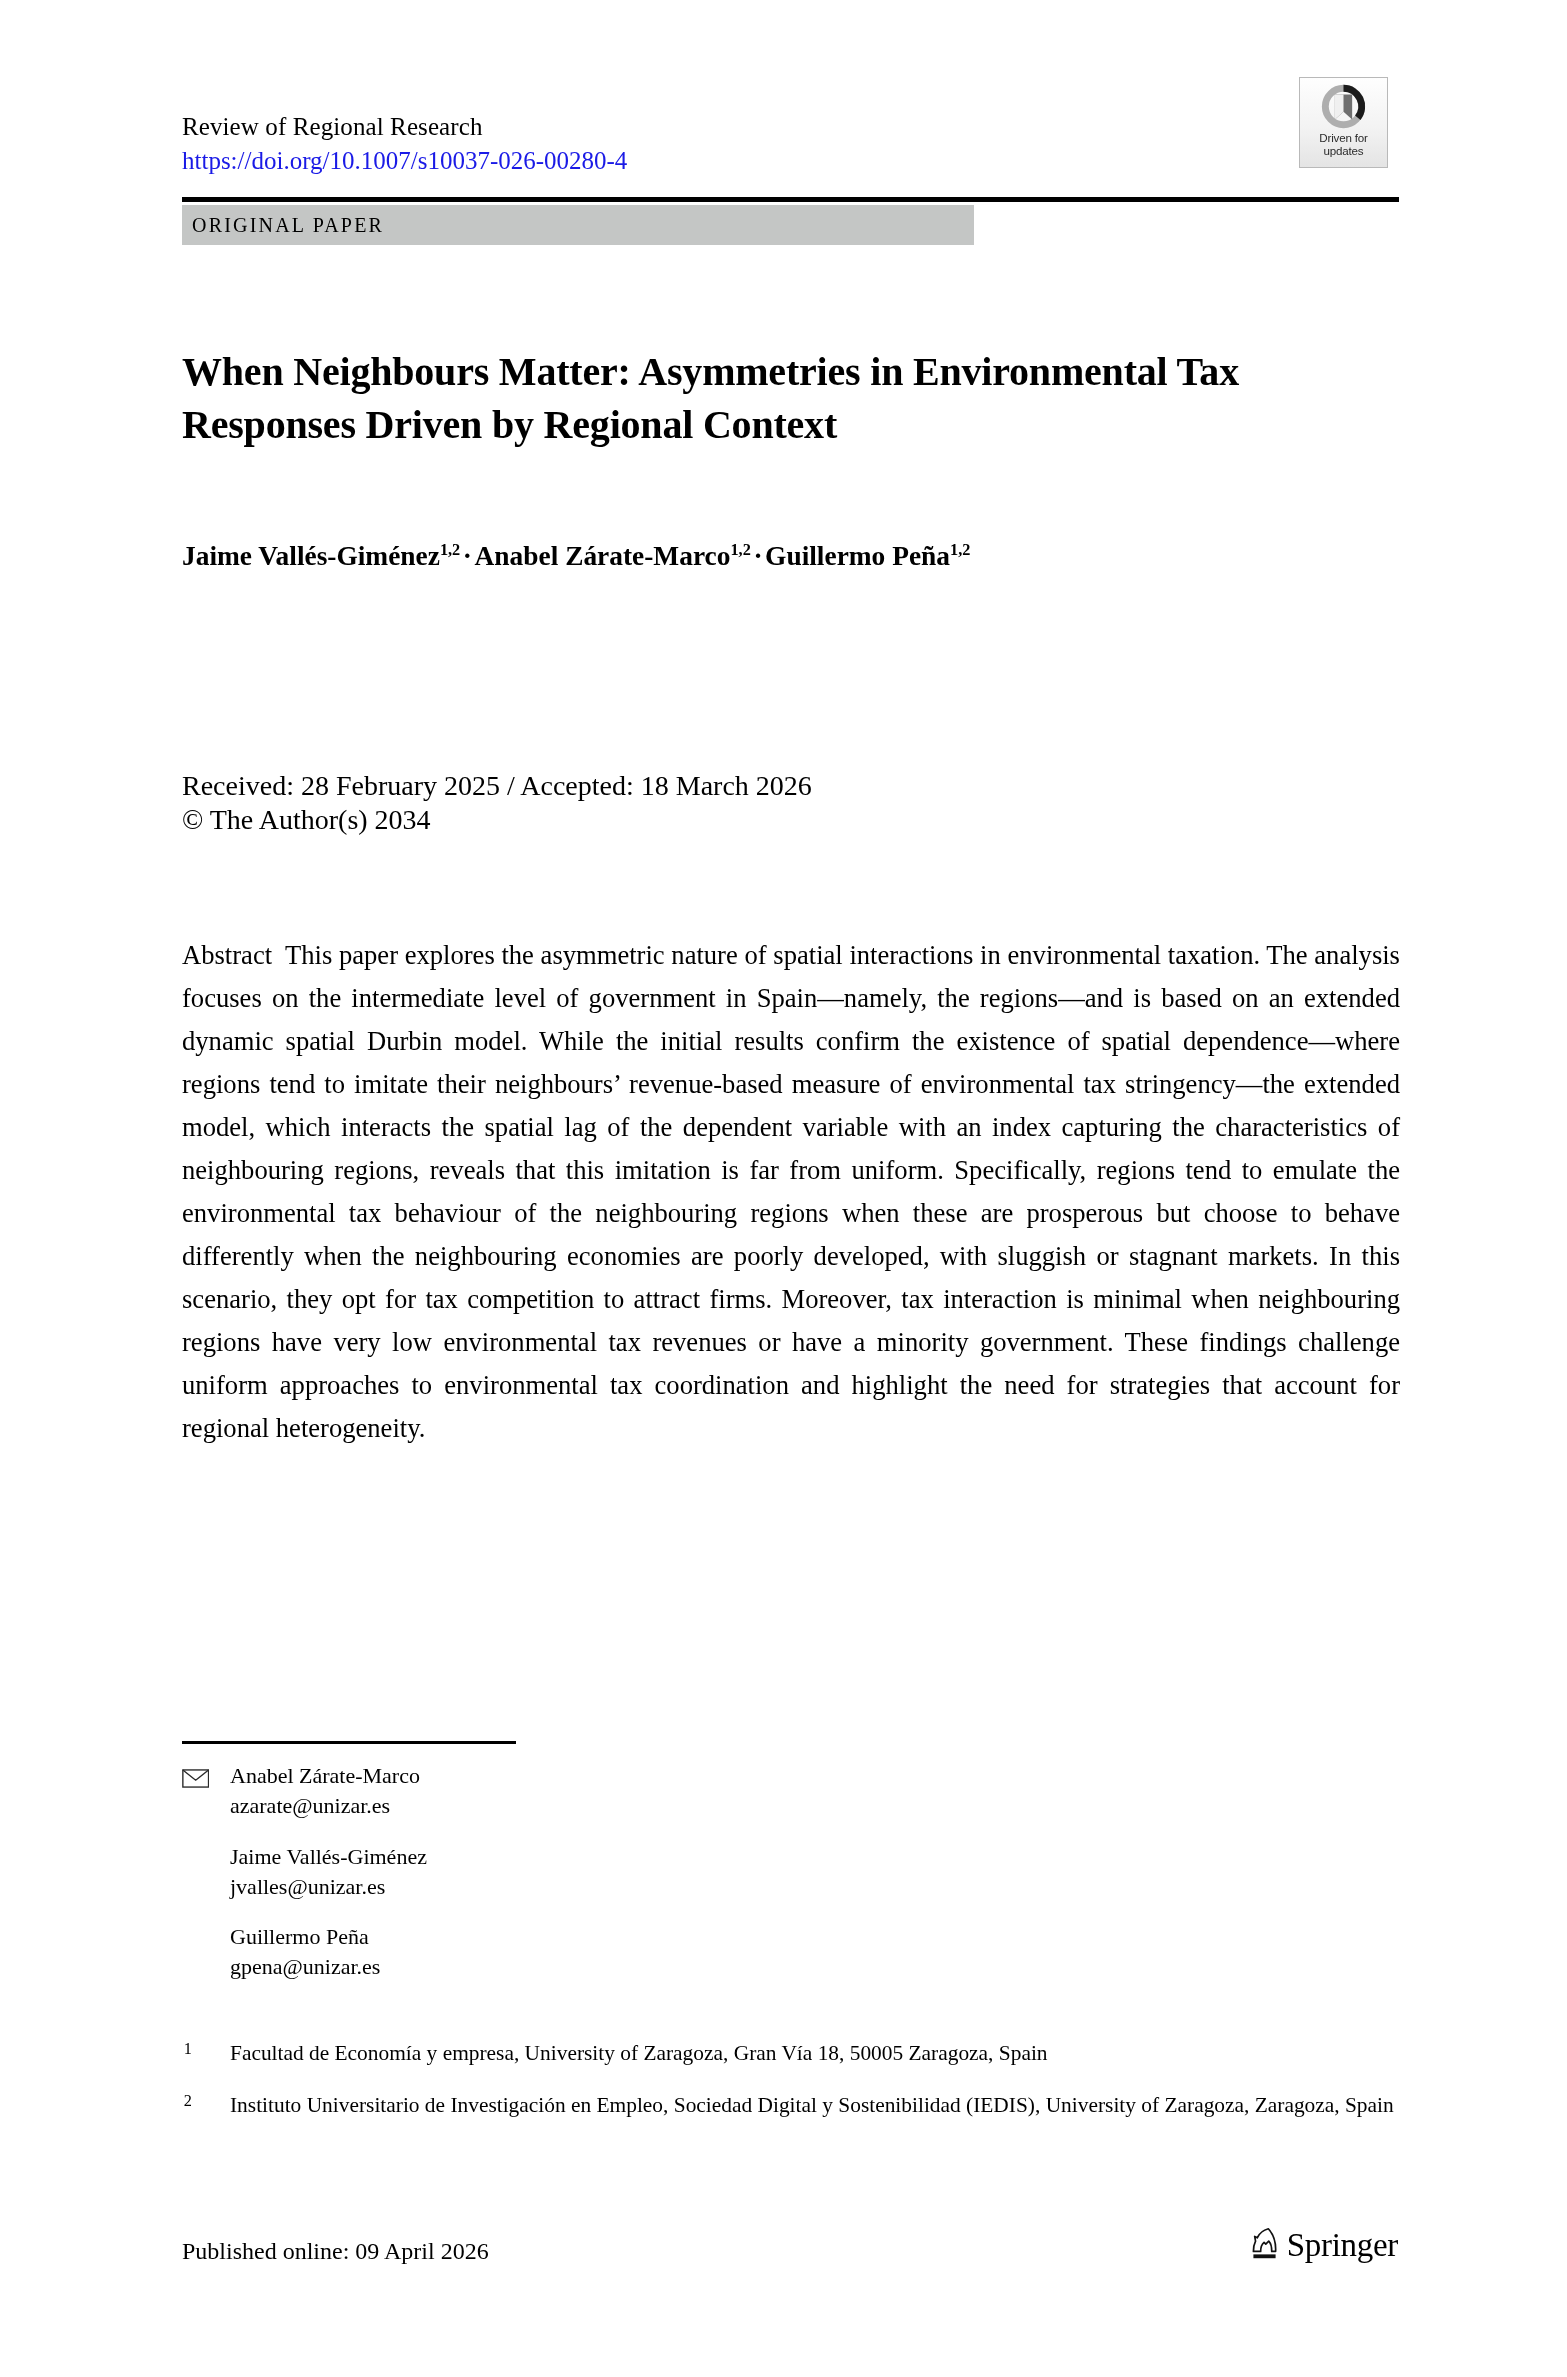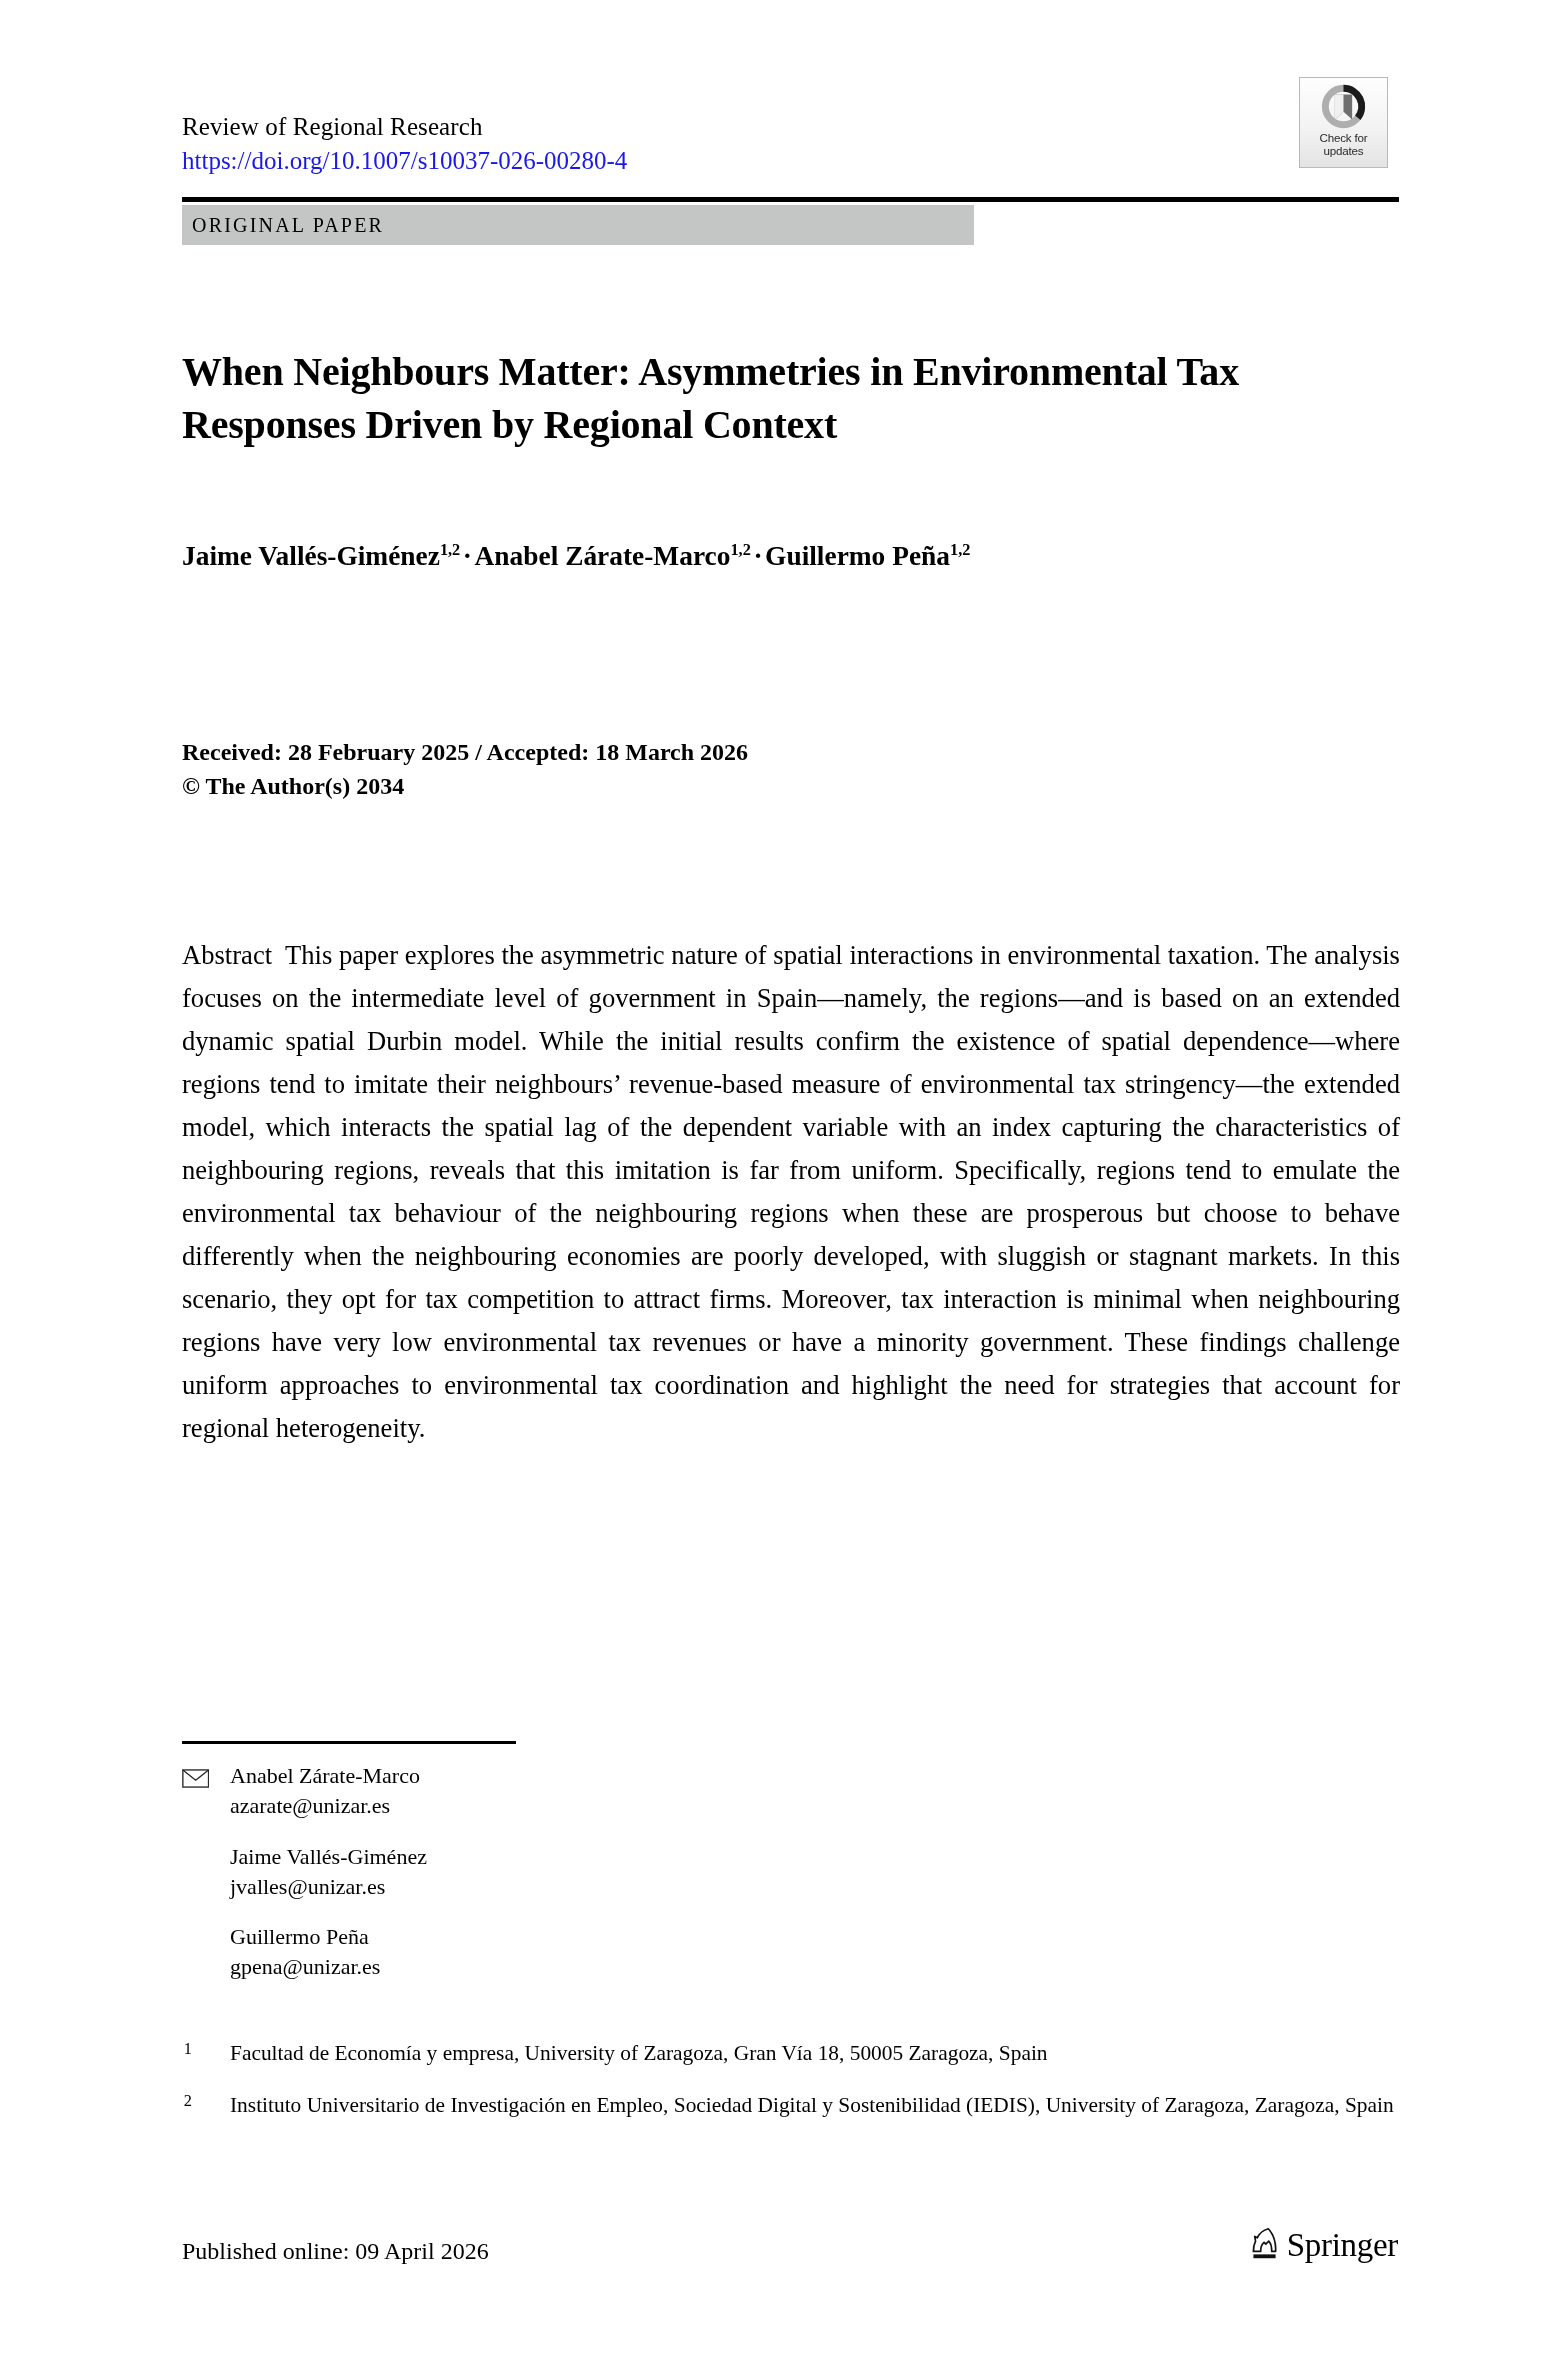--- a/index.html
+++ b/index.html
@@ -130,25 +130,24 @@
   }
   .sep-dot {
     font-weight: bold;
     padding: 0 2.6px;
   }
 
   
   .dates {
     position: absolute;
     left: 182px;
-    top: 735px;
-    width: 1217px;
-    font-size: 24px;
+    top: 769px;
+    width: 1217px;
+    font-size: 28px;
     line-height: 34px;
-    font-weight: bold;
   }
 
   
   .abstract {
     position: absolute;
     left: 182px;
     top: 934px;
     width: 1218px;
     font-size: 26.6px;
     line-height: 43px;
@@ -253,21 +252,21 @@
   <div class="crossmark">
     <div class="crossmark-mark">
       <svg viewBox="0 0 52 52" width="45" height="45" aria-hidden="true">
         <circle cx="26" cy="26" r="21" fill="none" stroke="#aeaeae" stroke-width="8"></circle>
         <path d="M26 5 A21 21 0 0 1 42.5 39" fill="none" stroke="#1b1b1b" stroke-width="8"></path>
         <path d="M16 12 L36 12 L36 41 L26 32 L16 41 Z" fill="#6f6f6f"></path>
         <path d="M16 12 L26 12 L26 32 L16 41 Z" fill="#f0f0f0"></path>
       </svg>
     </div>
     <div class="crossmark-caption">
-      <span>Check for</span><br>
+      <span>Driven for</span><br>
       <span>updates</span>
     </div>
   </div>
 
   <div class="header-rule"></div>
   <div class="section-band"></div>
   <div class="section-band-label">ORIGINAL PAPER</div>
 
   <h1 class="title">When Neighbours Matter: Asymmetries in Environmental Tax Responses Driven by Regional Context</h1>
 

